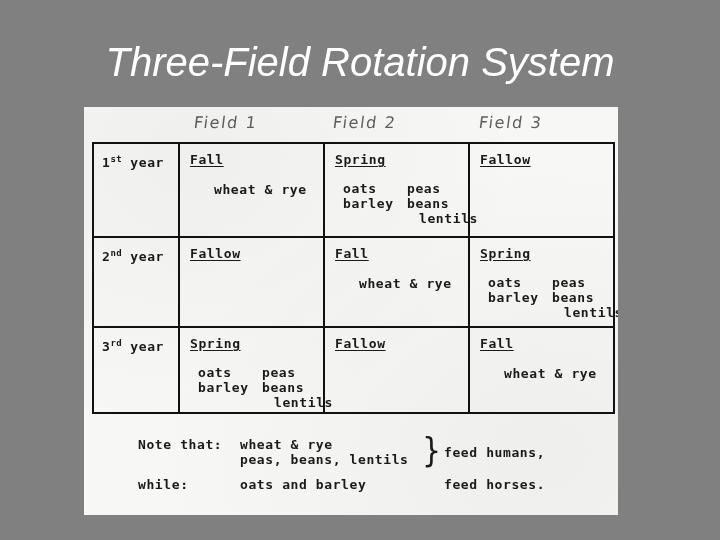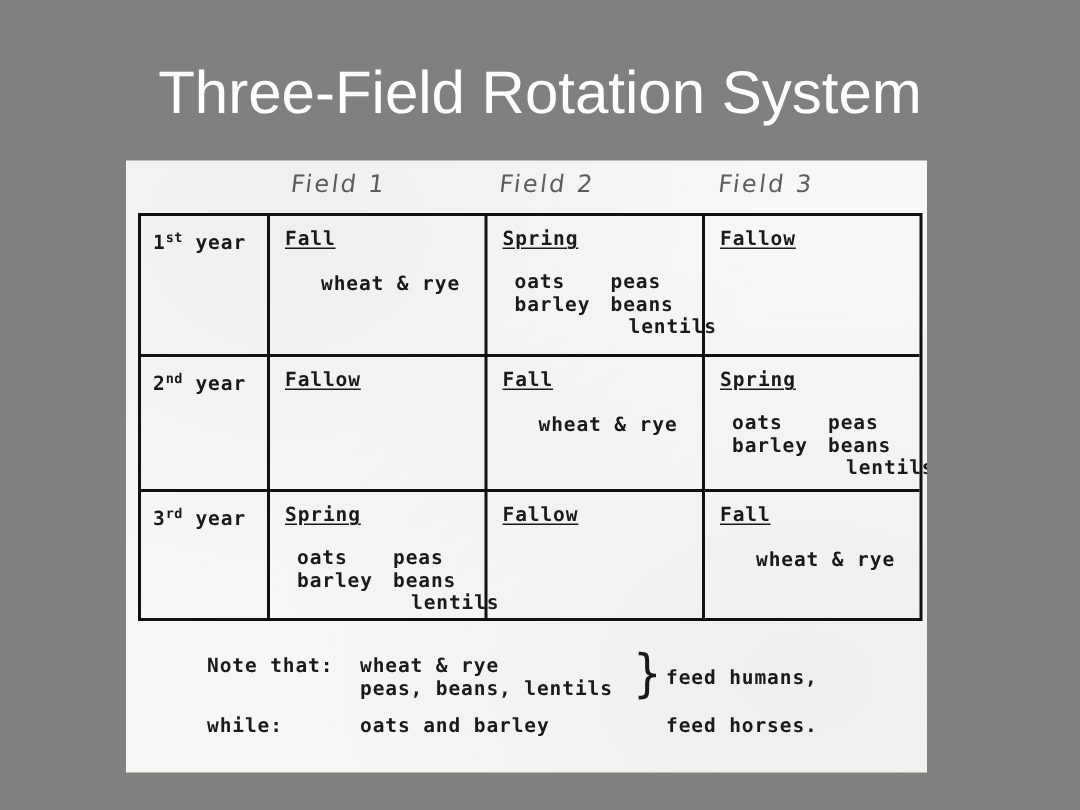--- a/index.html
+++ b/index.html
@@ -26,20 +26,21 @@
     top: 38px;
     width: 720px;
     text-align: center;
     color: #ffffff;
     font-family: "Liberation Sans", sans-serif;
     font-size: 40px;
     font-weight: 400;
     letter-spacing: 0px;
     line-height: 48px;
     white-space: nowrap;
+    font-style: italic;
   }
 
   
   .paper {
     position: absolute;
     left: 84px;
     top: 107px;
     width: 534px;
     height: 408px;
     background: #f7f7f5;

